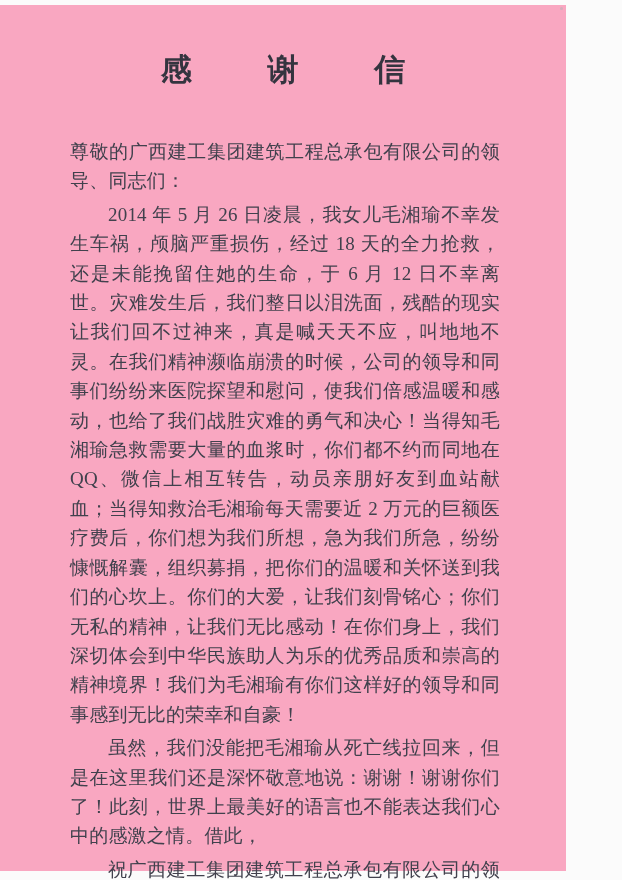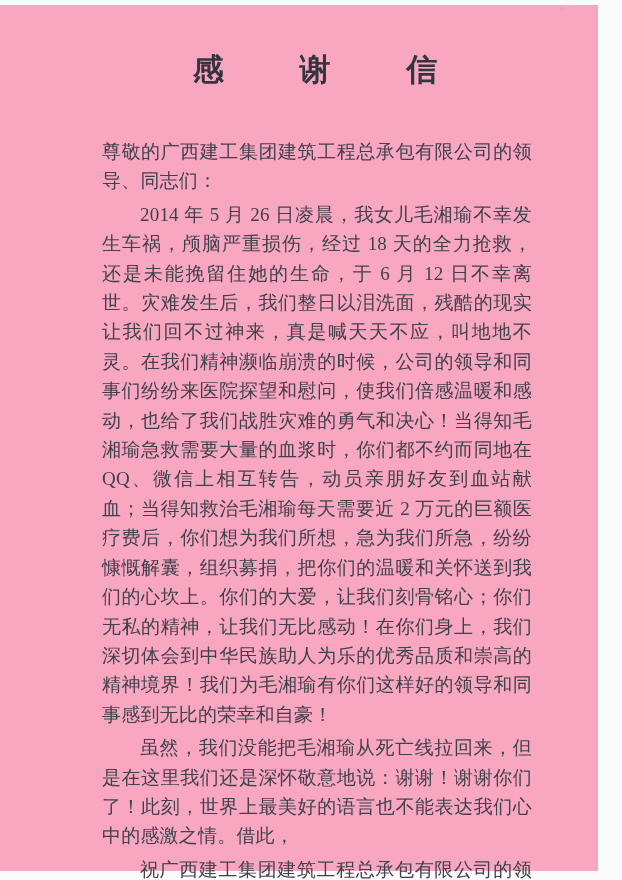--- a/index.html
+++ b/index.html
@@ -19,21 +19,20 @@
   }
   
   .paper {
     position: absolute;
     top: 5px;
     left: 0;
     width: 566px;
     height: 866px;
     background: #f9a7c1;
     color: #41414d;
-    padding-left: 32px;
   }
   .title {
     margin: 44px 0 0 0;
     text-align: center;
     font-size: 31px;
     font-weight: 700;
     letter-spacing: 34px;
     text-indent: 34px; 
     color: #34343f;
   }

